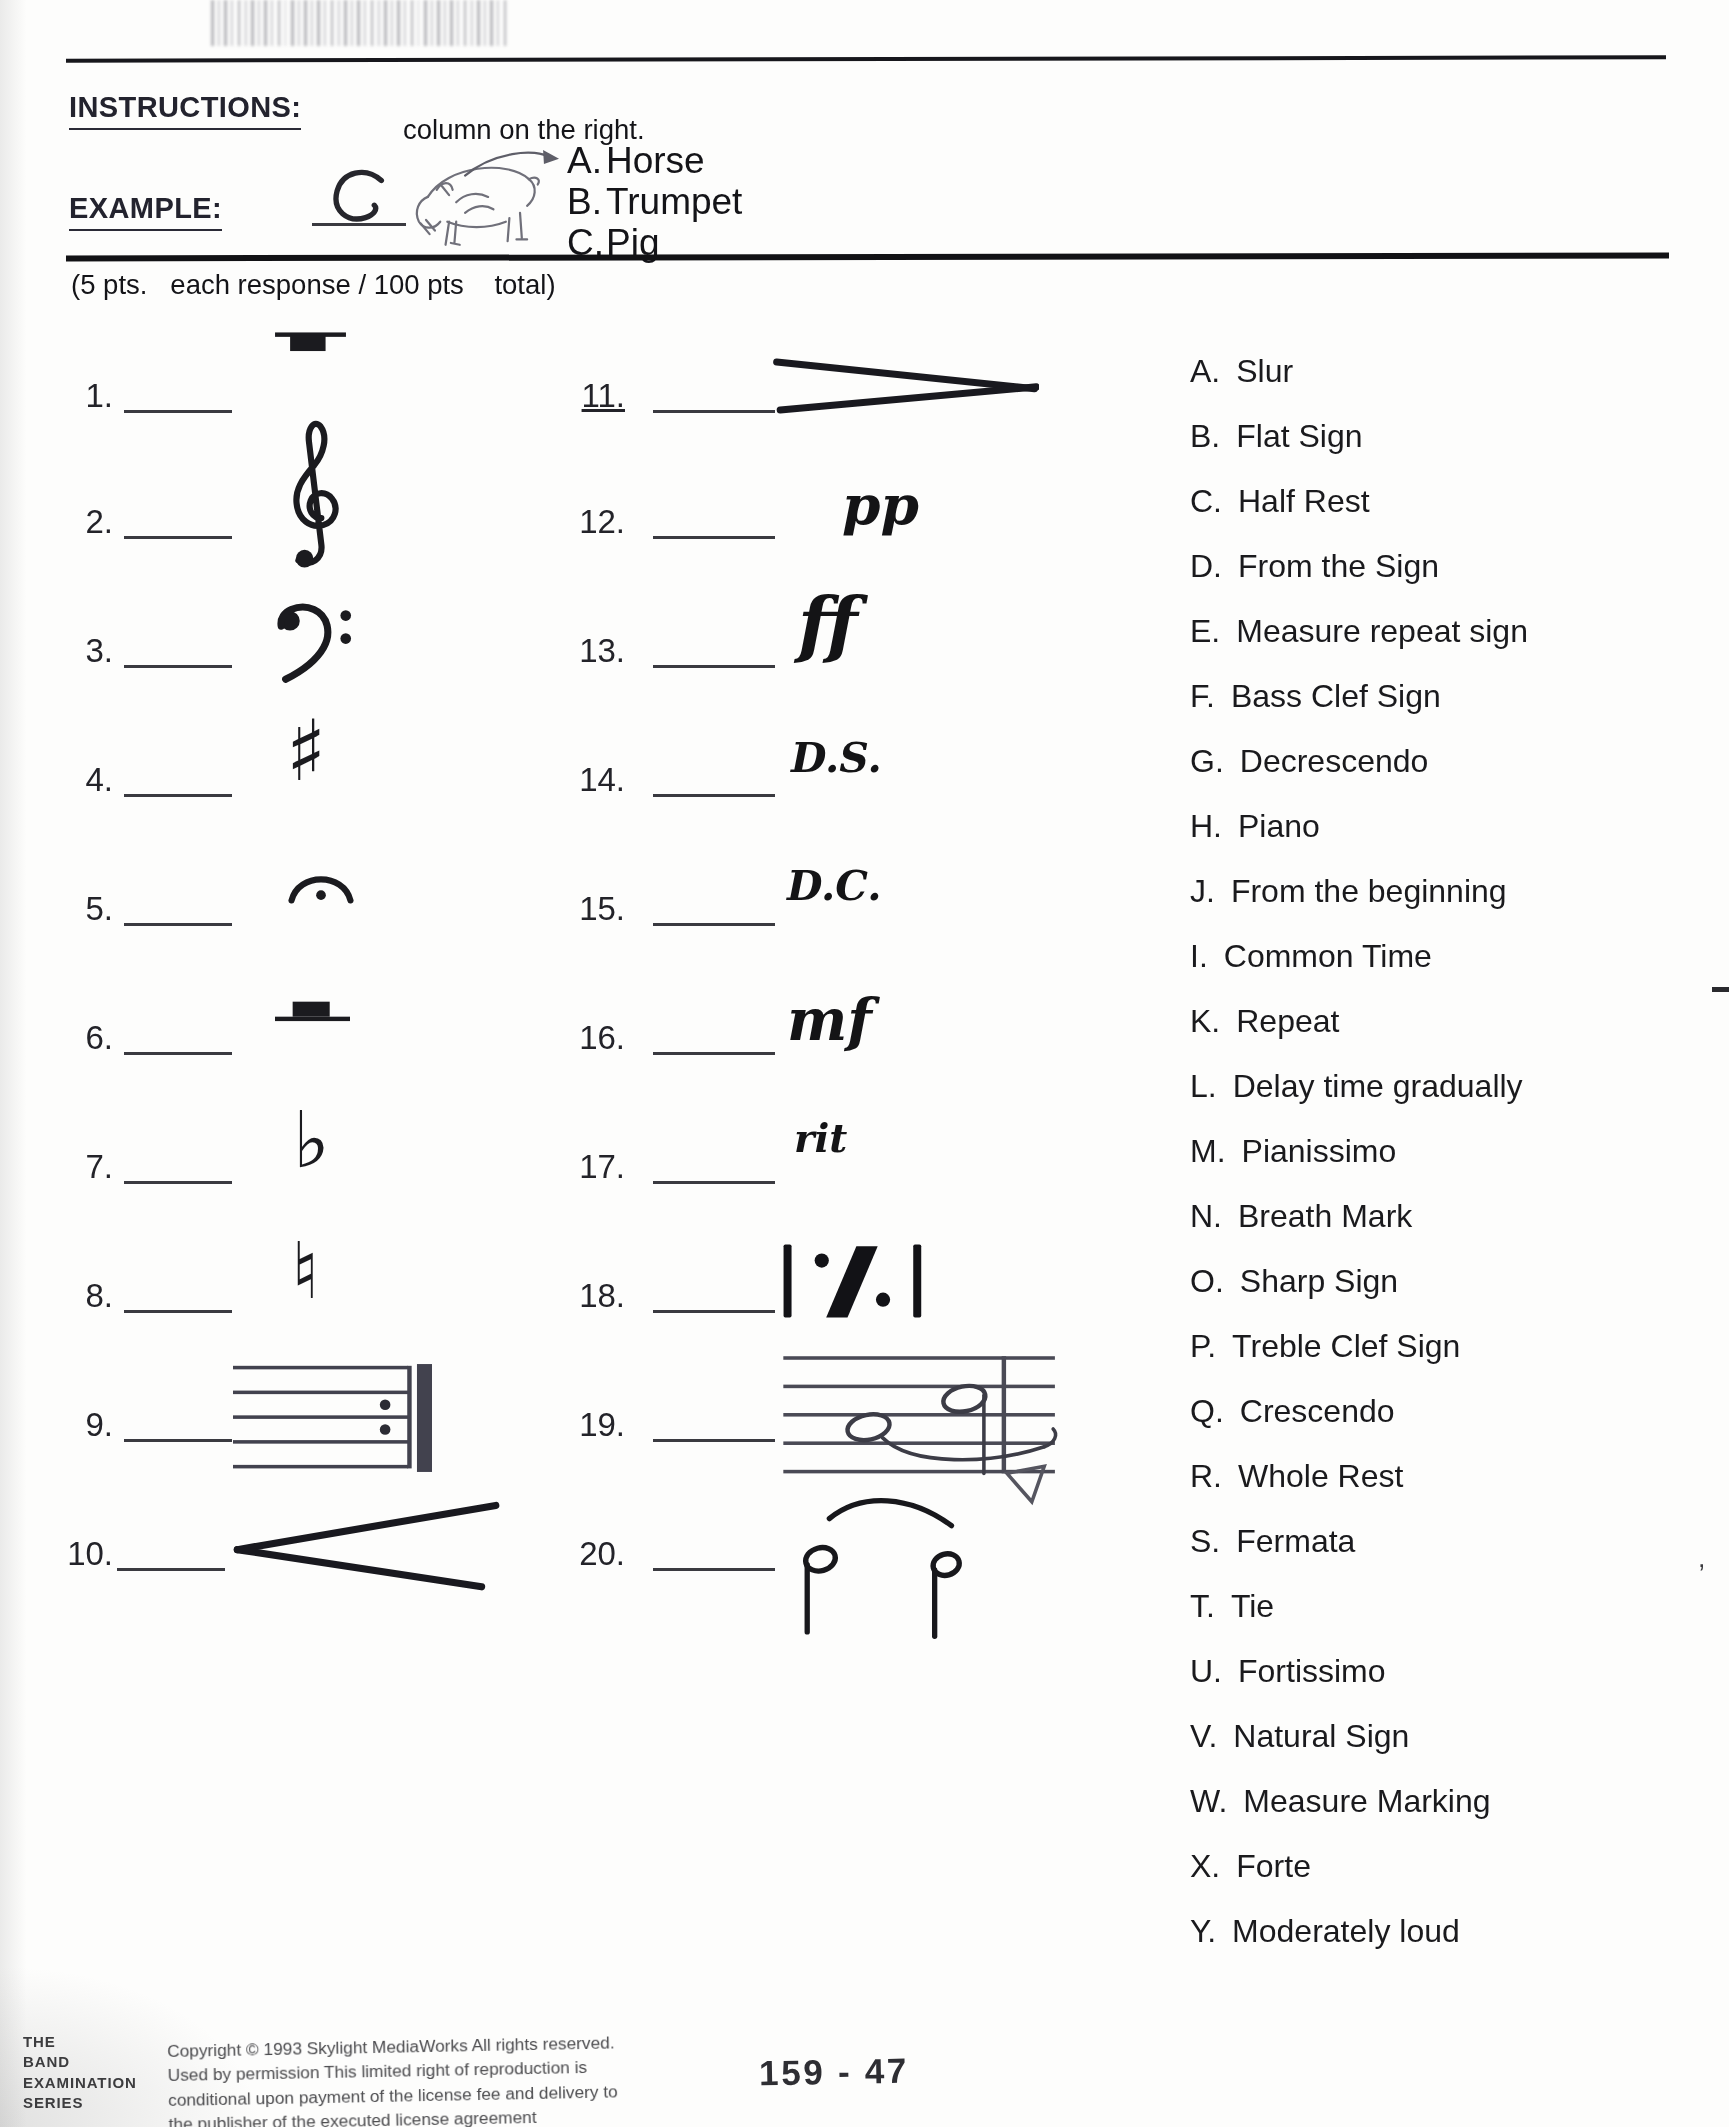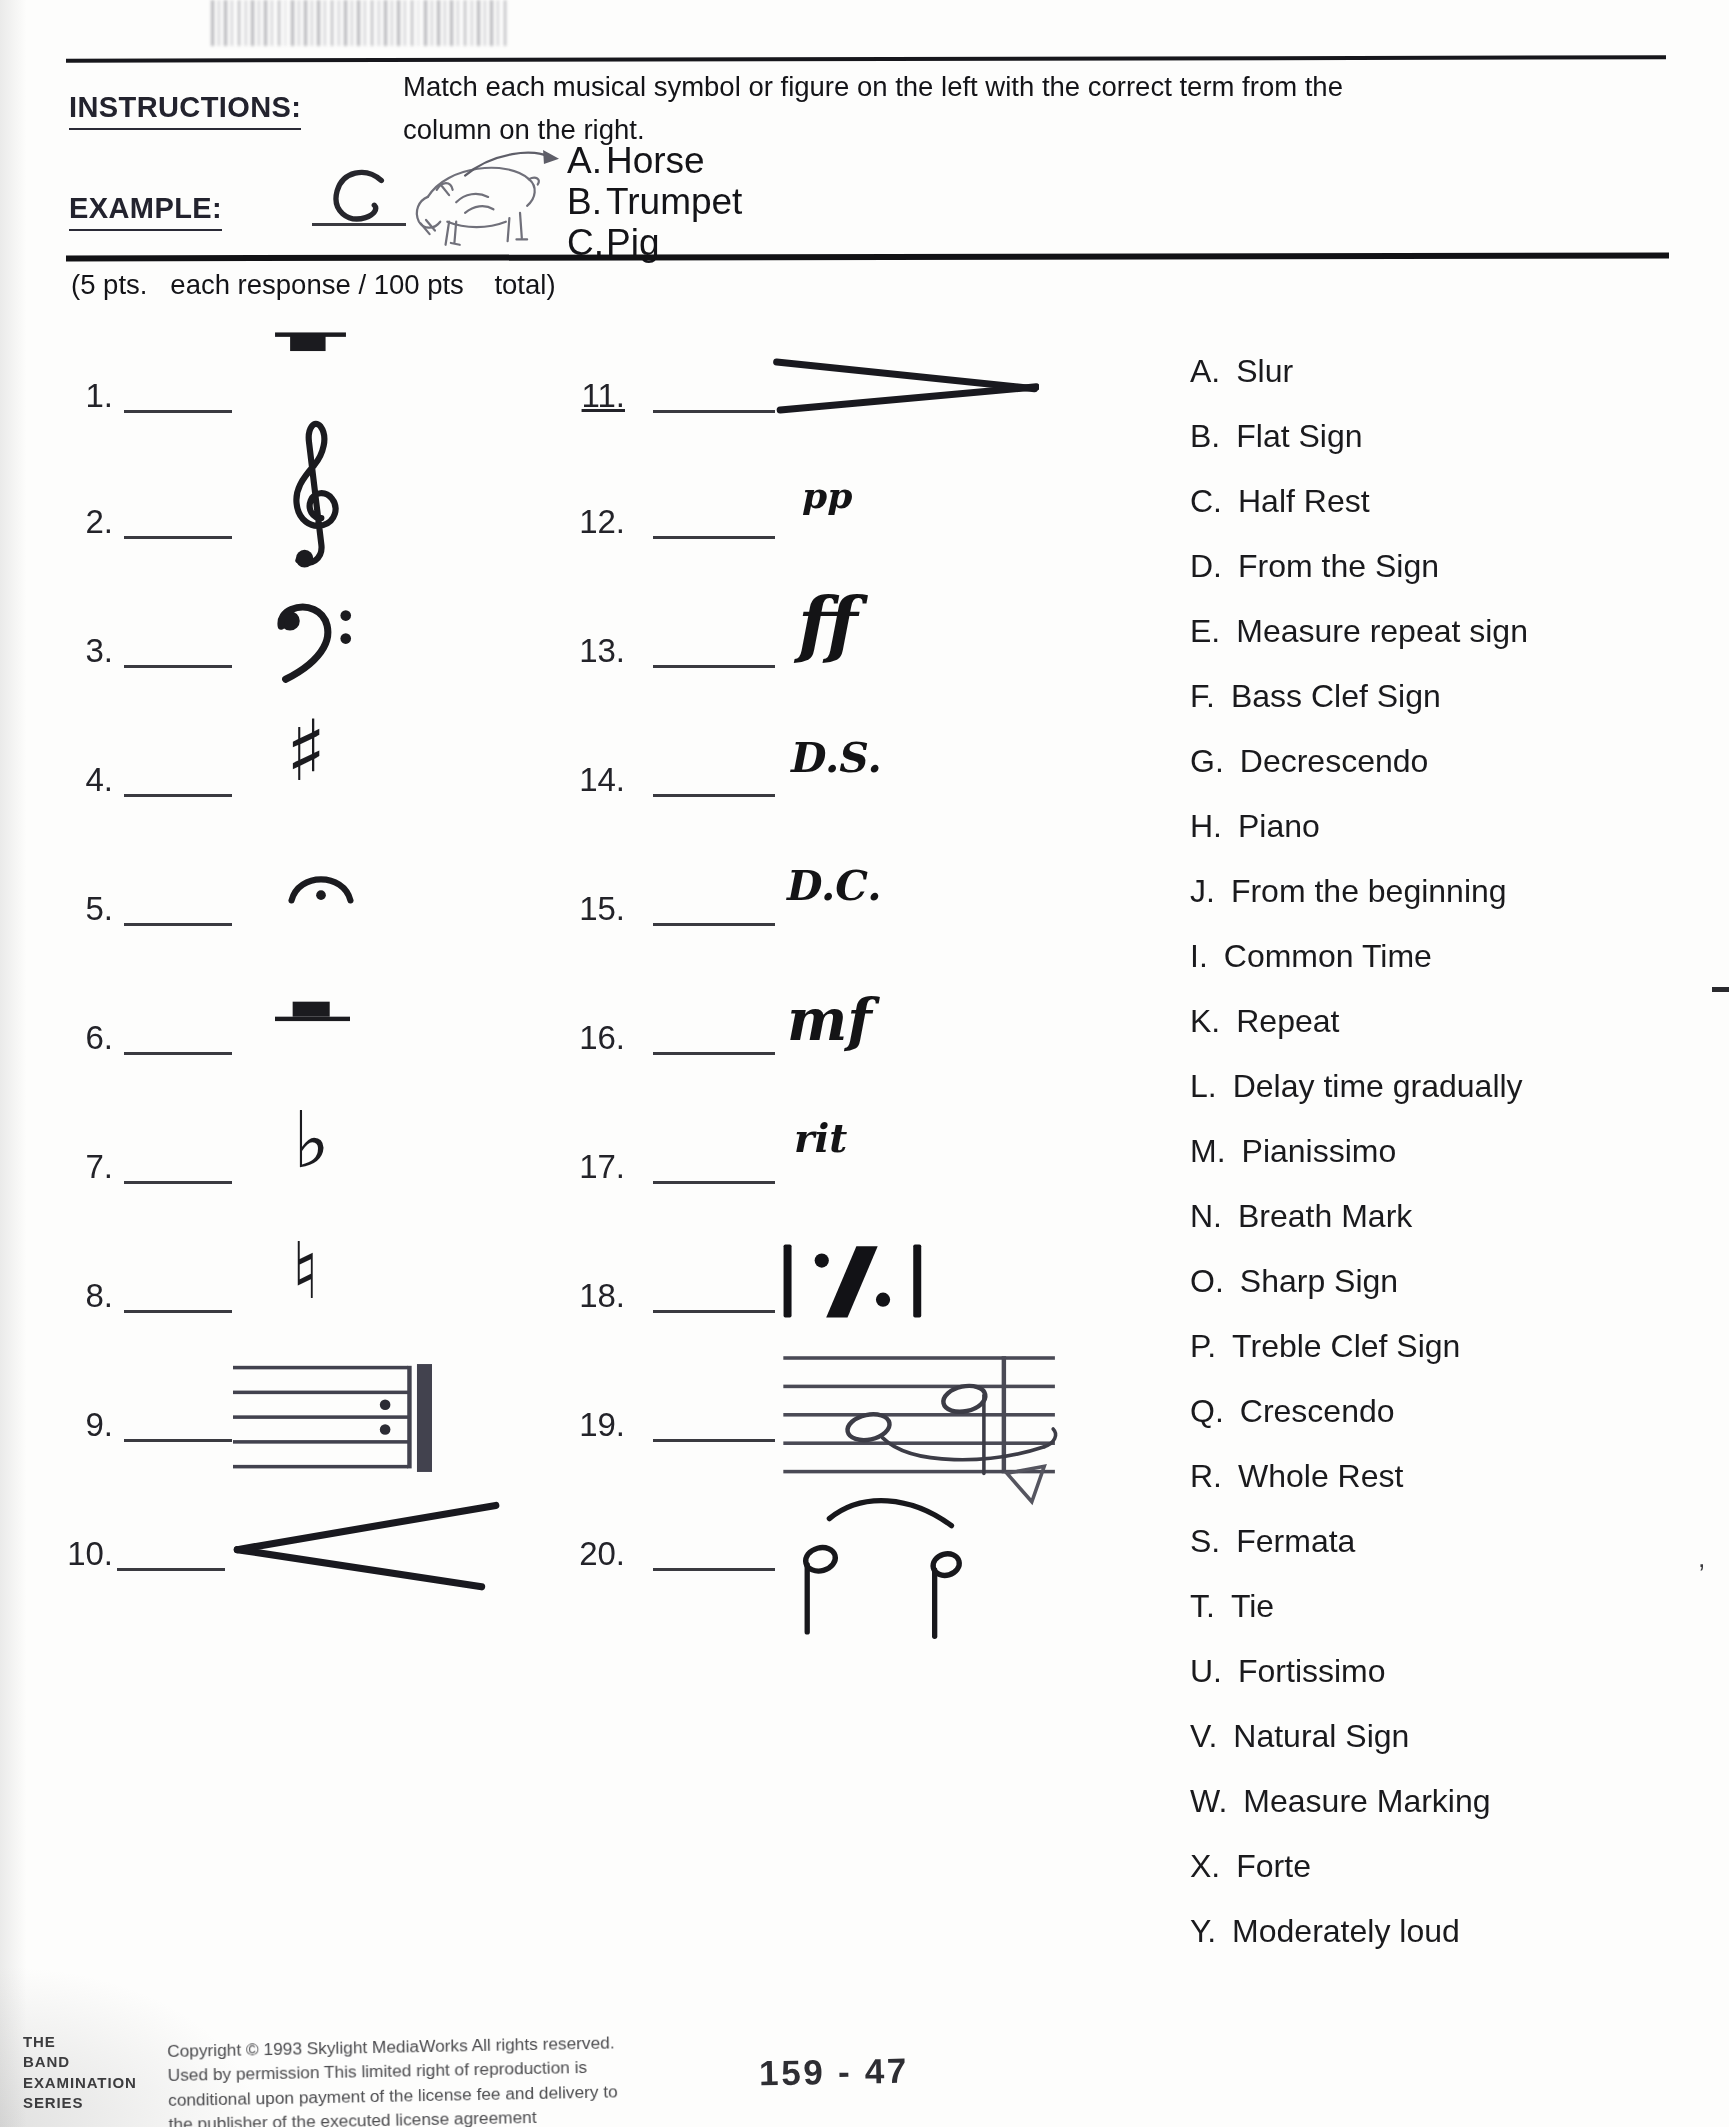--- a/index.html
+++ b/index.html
@@ -64,21 +64,20 @@
 </style>
 </head>
 <body>
 
 <div id="page">
 
   <div class="scan-stripes"></div>
   <div class="rule" style="left:66px;top:57px;width:1600px;height:3.5px;transform:rotate(-0.12deg);"></div>
 
   <div class="lbl-underlined" style="left:69px;top:71px;margin-top:20px;">INSTRUCTIONS:</div>
-  <div class="body-text" style="left:403px;top:71px;">Match each musical symbol or figure on the left with the correct term from the</div>
   <div class="body-text" style="left:403px;top:114px;">column on the right.</div>
 
   <div class="choice-row" style="left:567px;top:140px;"><span class="ltr">A.</span><span>Horse</span></div>
   <div class="choice-row" style="left:567px;top:181px;"><span class="ltr">B.</span><span>Trumpet</span></div>
   <div class="choice-row" style="left:567px;top:222px;"><span class="ltr">C.</span><span>Pig</span></div>
 
   <div class="lbl-underlined" style="left:69px;top:192px;">EXAMPLE:</div>
   <div class="blank" style="left:312px;top:223px;width:94px;border-bottom-width:3.5px;"></div>
 
   <svg class="sym" style="left:330px;top:168px;" width="62" height="55" viewBox="0 0 70 62">
@@ -191,21 +190,21 @@
   <div class="blank" style="left:653px;top:1439px;width:122px;"></div>
   <div class="qnum" style="left:541px;top:1535px;">20.</div>
   <div class="blank" style="left:653px;top:1568px;width:122px;"></div>
 
   <svg class="sym" style="left:773px;top:355px;" width="266" height="62" viewBox="0 0 300 70">
     <g stroke="#19191f" stroke-width="8" stroke-linecap="round">
       <line x1="4" y1="8" x2="295" y2="38"></line>
         <line x1="8" y1="62" x2="297" y2="36"></line>
     </g>
   </svg>
-  <div class="marking" style="left:802px;top:477px;font-size:36px;">pp</div>
+  <div class="marking" style="left:842px;top:477px;font-size:55px;">pp</div>
   <div class="marking" style="left:798px;top:589px;font-size:72px;">ff</div>
   <div class="marking" style="left:791px;top:738px;font-size:41px;">D.S.</div>
   <div class="marking" style="left:787px;top:866px;font-size:41px;">D.C.</div>
   <div class="marking" style="left:787px;top:991px;font-size:57px;">mf</div>
   <div class="marking" style="left:794px;top:1119px;font-size:39px;">rit</div>
   <svg class="sym" style="left:780px;top:1241px;" width="151" height="80" viewBox="0 0 170 90">
     <g fill="#121216">
       <rect x="4" y="4" width="9" height="82" rx="2"></rect>
         <rect x="150" y="4" width="9" height="82" rx="2"></rect>
       <polygon points="52,86 76,86 110,6 86,6"></polygon>

